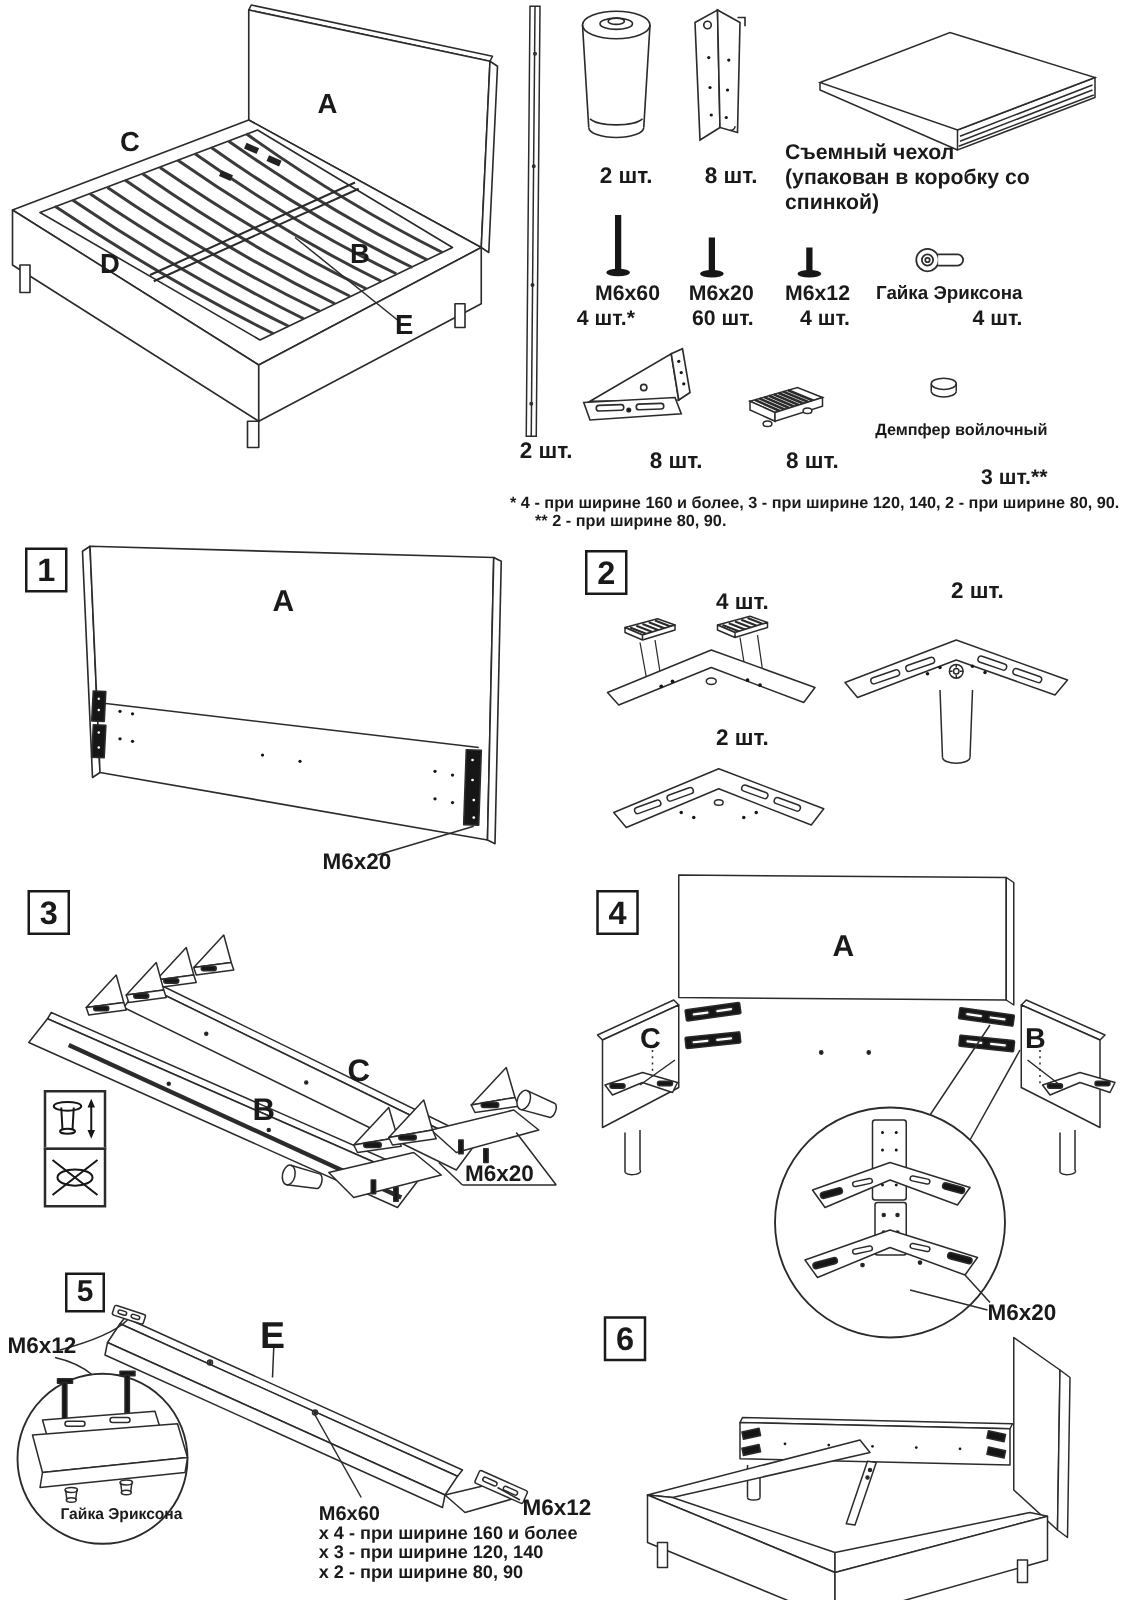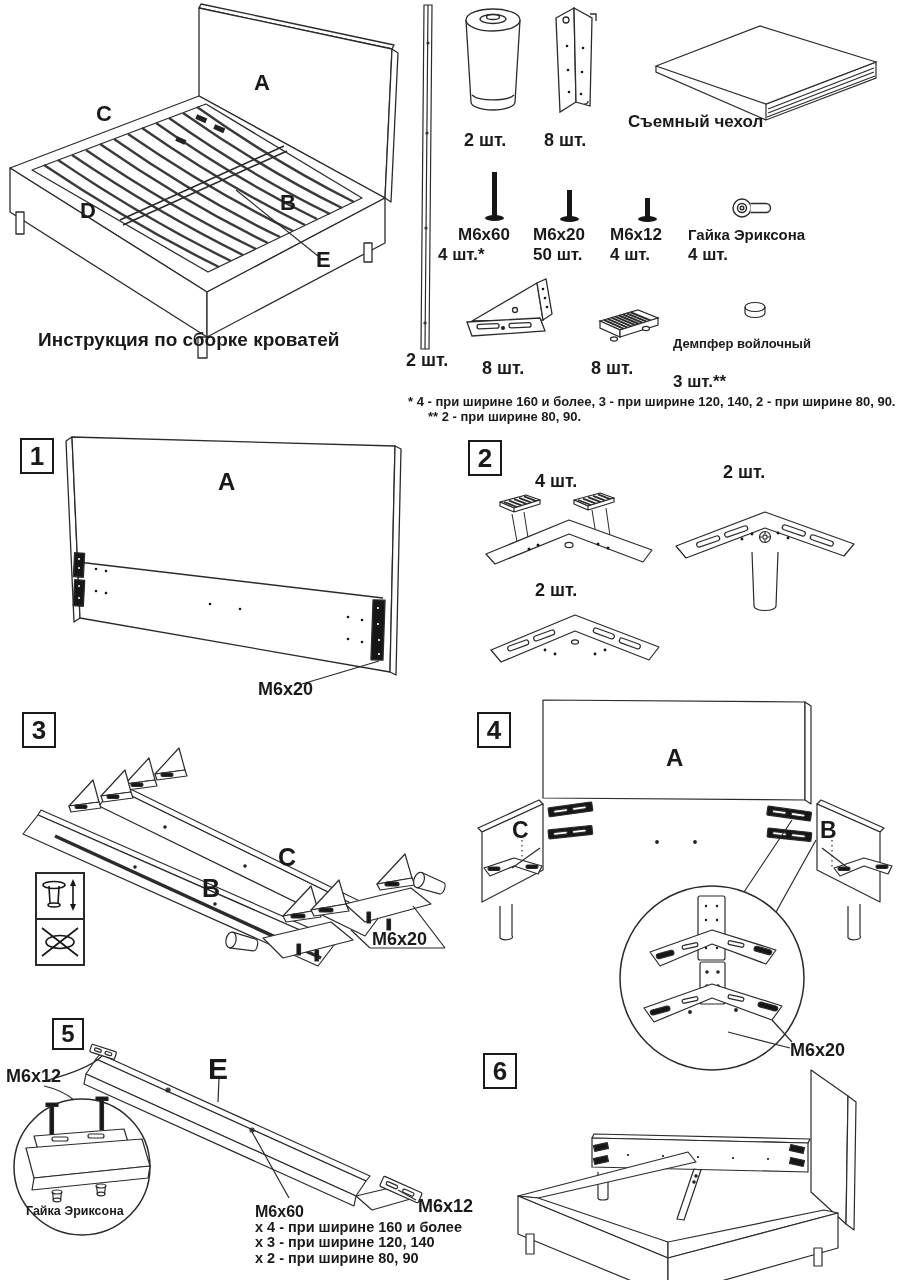--- a/index.html
+++ b/index.html
@@ -1,19 +1,19 @@
 <!DOCTYPE html>
 <html><head>
 <meta charset="utf-8">
 <style>
   html,body{margin:0;padding:0;background:#fff;}
   #canvas{position:relative;width:900px;height:1280px;background:#fff;overflow:hidden;
           font-family:"Liberation Sans",sans-serif;color:#1a1a1a;font-weight:bold;}
   .abs{position:absolute;}
-  .ctr{text-align:left;}
+  .ctr{text-align:right;}
   .qty{font-size:18px;}
   .plabel{font-size:17px;}
   .small{font-size:13px;}
   .big{font-size:22px;}
   .big2{font-size:24px;}
   .stepnum{width:34px;height:36px;border:2px solid #1a1a1a;display:flex;align-items:center;
            justify-content:center;font-size:26px;background:#fff;box-sizing:border-box;}
   .iconcell{width:50px;height:48px;border:2px solid #2b2b2b;box-sizing:border-box;background:#fff;
             display:flex;align-items:center;justify-content:center;}
   svg{display:block;overflow:visible;}
@@ -60,21 +60,20 @@
     </g>
     <path d="M236,190 L318,256" stroke="#2b2b2b" stroke-width="1.2" fill="none"></path>
   </svg>
   <div class="abs big" style="left:254px;top:70px">A</div>
   <div class="abs big" style="left:96px;top:101px">C</div>
   <div class="abs big" style="left:80px;top:198px">D</div>
   <div class="abs big" style="left:280px;top:190px">B</div>
   <div class="abs big" style="left:316px;top:247px">E</div>
 
   <div class="abs ctr" style="left:38px;top:327px;width:345px;font-size:19px;line-height:25px">
-    <div>Инструкция по сборке кроватей</div>
   </div>
 
   <svg class="abs" style="left:415px;top:3px" width="26" height="350" viewBox="0 0 26 350">
     <g stroke="#2b2b2b" stroke-width="1.2" fill="none">
       <path d="M9,2 L17,2 L14,346 L6,346 Z" fill="#fff"></path>
       <path d="M13,2 L10,346"></path>
       <circle cx="13" cy="40" r="1"></circle>
         <circle cx="12" cy="130" r="1"></circle>
       <circle cx="11" cy="225" r="1"></circle>
         <circle cx="10" cy="320" r="1"></circle>
@@ -115,20 +114,21 @@
 
   <svg class="abs" style="left:648px;top:14px" width="238" height="100" viewBox="0 0 238 100">
     <g stroke="#2b2b2b" stroke-width="1.2" fill="none">
       <path d="M228,48 L228,64 L118,106 L118,90 Z" fill="#fff"></path>
       <path d="M8,52 L8,58 L118,106" fill="#fff"></path>
       <path d="M8,52 L112,12 L228,48 L118,90 Z" fill="#fff"></path>
       <path d="M226,54 L120,95 M226,58 L120,99 M227,62 L119,103"></path>
     </g>
   </svg>
   <div class="abs plabel" style="left:628px;top:112px">Съемный чехол</div>
+  <div class="abs plabel" style="left:628px;top:132px">(упакован в коробку со спинкой)</div>
 
   <svg class="abs" style="left:483px;top:170px" width="24" height="54" viewBox="0 0 24 54">
     <rect x="9" y="2" width="5" height="44" fill="#161616"></rect>
     <ellipse cx="11.5" cy="48" rx="9.5" ry="3" fill="#161616"></ellipse>
   </svg>
   <svg class="abs" style="left:558px;top:186px" width="24" height="38" viewBox="0 0 24 38">
     <rect x="9" y="4" width="5" height="28" fill="#161616"></rect>
     <ellipse cx="11.5" cy="33" rx="9.5" ry="3" fill="#161616"></ellipse>
   </svg>
   <svg class="abs" style="left:636px;top:192px" width="24" height="32" viewBox="0 0 24 32">
@@ -139,21 +139,21 @@
     <g stroke="#2b2b2b" stroke-width="1.4" fill="none">
       <circle cx="10" cy="12" r="9" fill="#fff"></circle>
       <circle cx="10" cy="12" r="4.5"></circle>
         <circle cx="10" cy="12" r="1.8"></circle>
       <path d="M18.5,7.5 L34,7.5 A4.5,4.5 0 0 1 34,16.5 L18.5,16.5" fill="#fff"></path>
     </g>
   </svg>
   <div class="abs ctr plabel" style="left:458px;top:225px;width:70px">M6x60</div>
   <div class="abs ctr plabel" style="left:438px;top:245px;width:70px">4 шт.*</div>
   <div class="abs ctr plabel" style="left:533px;top:225px;width:70px">M6x20</div>
-  <div class="abs ctr plabel" style="left:533px;top:245px;width:70px">50 шт.</div>
+  <div class="abs ctr plabel" style="left:533px;top:245px;width:70px">60 шт.</div>
   <div class="abs ctr plabel" style="left:610px;top:225px;width:70px">M6x12</div>
   <div class="abs ctr plabel" style="left:610px;top:245px;width:70px">4 шт.</div>
   <div class="abs ctr" style="left:688px;top:226px;width:130px;font-size:15px">Гайка Эриксона</div>
   <div class="abs ctr plabel" style="left:688px;top:245px;width:130px">4 шт.</div>
 
   <svg class="abs" style="left:463px;top:276px" width="100" height="66" viewBox="0 0 100 66">
     <g stroke="#2b2b2b" stroke-width="1.3" fill="none">
       <path d="M9,45 L74,7 L80,44 Z" fill="#fff"></path>
       <path d="M74,7 L83,3 L89,38 L80,44 Z" fill="#fff"></path>
       <path d="M4,46 L77,42 L82,55 L9,60 Z" fill="#fff"></path>

